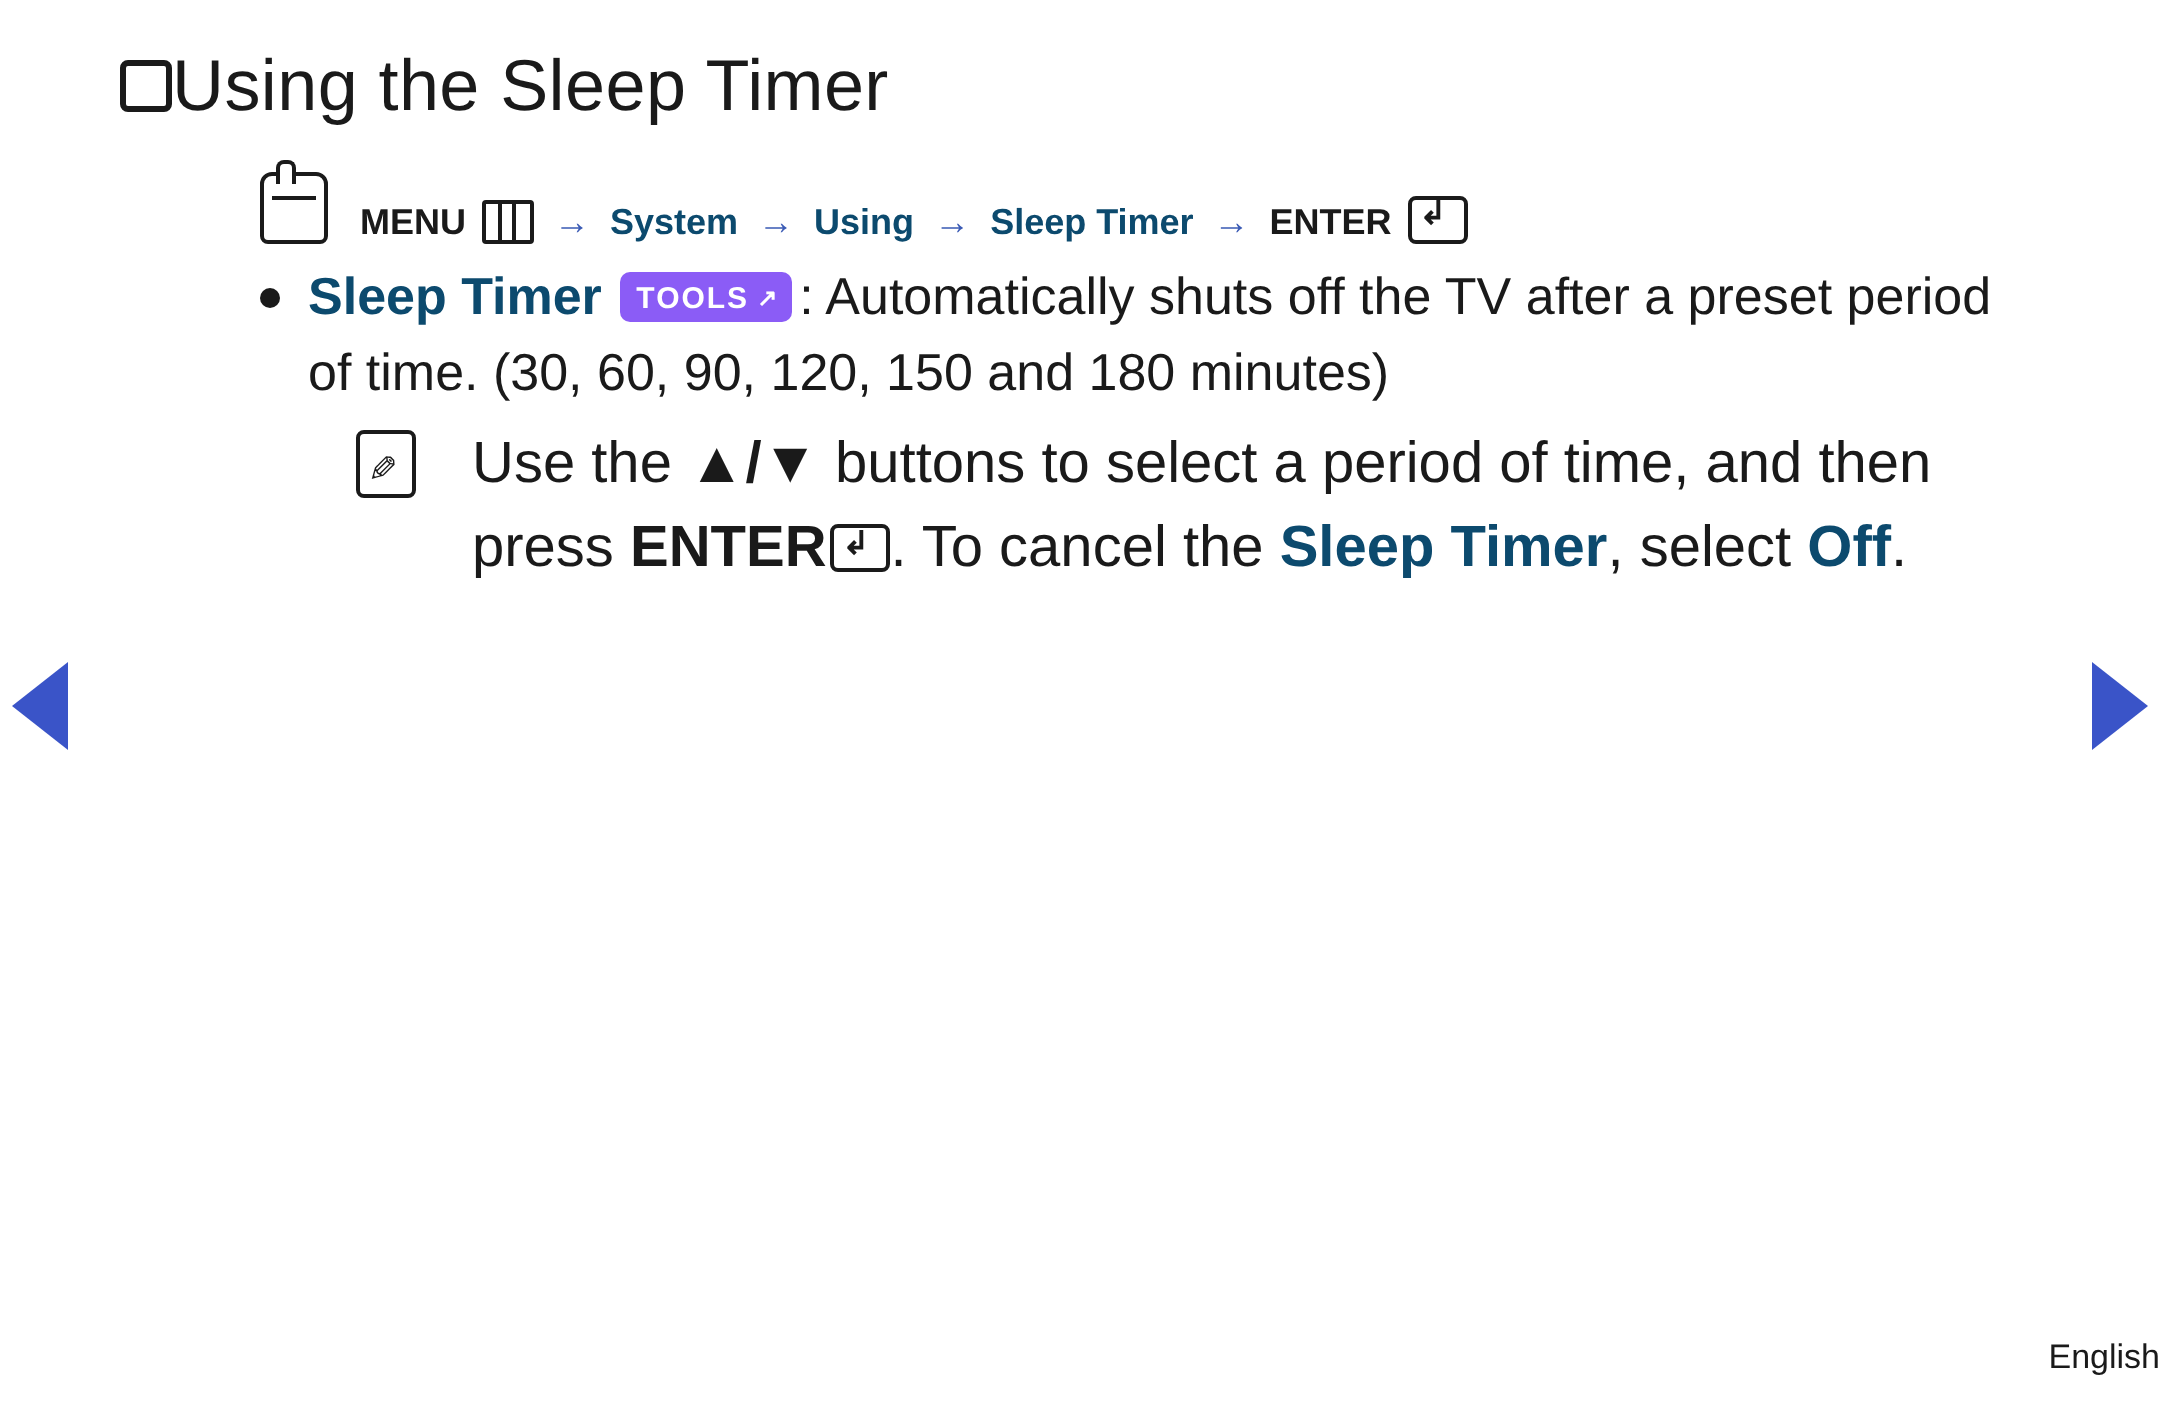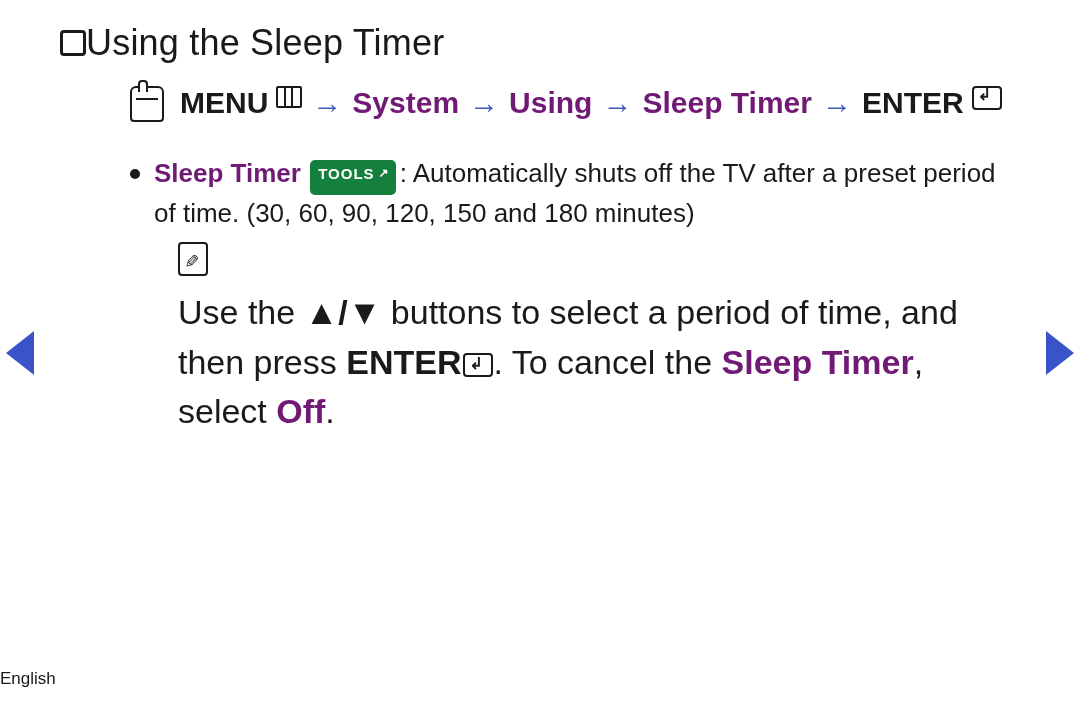--- a/index.html
+++ b/index.html
@@ -36,25 +36,25 @@
   .title-text {
     font-size: 36px;
     font-weight: normal;
     letter-spacing: 0.2px;
   }
   .indent-block {
     margin-left: 70px;
   }
   .breadcrumb-row {
     display: flex;
-    align-items: flex-start;
+    align-items: flex-end;
     flex-wrap: wrap;
     gap: 6px;
-    font-size: 30px;
-    margin-bottom: 33px;
+    font-size: 18px;
+    margin-bottom: 8px;
   }
   .hand-icon {
     width: 30px;
     height: 32px;
     border: 2px solid #1a1a1a;
     border-radius: 6px 6px 4px 4px;
     position: relative;
     margin-right: 10px;
     flex: 0 0 auto;
   }
@@ -73,21 +73,21 @@
   .hand-icon::after {
     content: "";
     position: absolute;
     top: 10px;
     left: 4px;
     right: 4px;
     height: 8px;
     border-top: 2px solid #1a1a1a;
   }
   .bold { font-weight: bold; color: #1a1a1a; }
-  .blue-bold { font-weight: bold; color: #701a75; }
+  .blue-bold { font-weight: bold; color: #0c4a6e; }
   .arrow { color: #3b5bb5; font-weight: bold; padding: 0 4px; }
   .menu-grid-icon {
     display: inline-block;
     width: 22px;
     height: 18px;
     border: 2px solid #1a1a1a;
     border-radius: 2px;
     position: relative;
     vertical-align: -2px;
     margin-left: 2px;
@@ -137,43 +137,42 @@
     width: 10px;
     height: 10px;
     background: #1a1a1a;
     border-radius: 50%;
     margin-top: 14px;
   }
   .content-text { flex: 1; }
   .tools-badge {
     display: inline-flex;
     align-items: center;
-    background: #15803d;
+    background: #8b5cf6;
     color: #fff;
     font-size: 15px;
     font-weight: bold;
     letter-spacing: 1px;
     border-radius: 5px;
-    padding: 3px 6px 10px 8px;
+    padding: 3px 6px 0 8px;
     vertical-align: 3px;
     margin: 0 4px 0 2px;
   }
   .tools-badge::after {
     content: "↗";
     font-size: 12px;
     margin-left: 4px;
   }
   .note-row {
     display: flex;
-    gap: 12px;
-    font-size: 34px;
+    gap: 28px;
+    font-size: 29px;
     line-height: 1.45;
     margin-top: 6px;
     margin-left: 24px;
-    flex-direction: column;
   }
   .note-icon {
     flex: 0 0 auto;
     width: 26px;
     height: 30px;
     border: 2px solid #1a1a1a;
     border-radius: 4px;
     position: relative;
     margin-top: 4px;
   }
@@ -217,21 +216,21 @@
     right: 6px;
     border-top: 22px solid transparent;
     border-bottom: 22px solid transparent;
     border-left: 28px solid #3a54c8;
   }
   .footer-lang {
     position: absolute;
     bottom: 16px;
     left: 0;
     right: 0;
-    text-align: left;
+    text-align: right;
     font-size: 17px;
     color: #1a1a1a;
   }
 </style>
 </head>
 <body>
 
 <div class="page">
 
   <div class="title-row">

